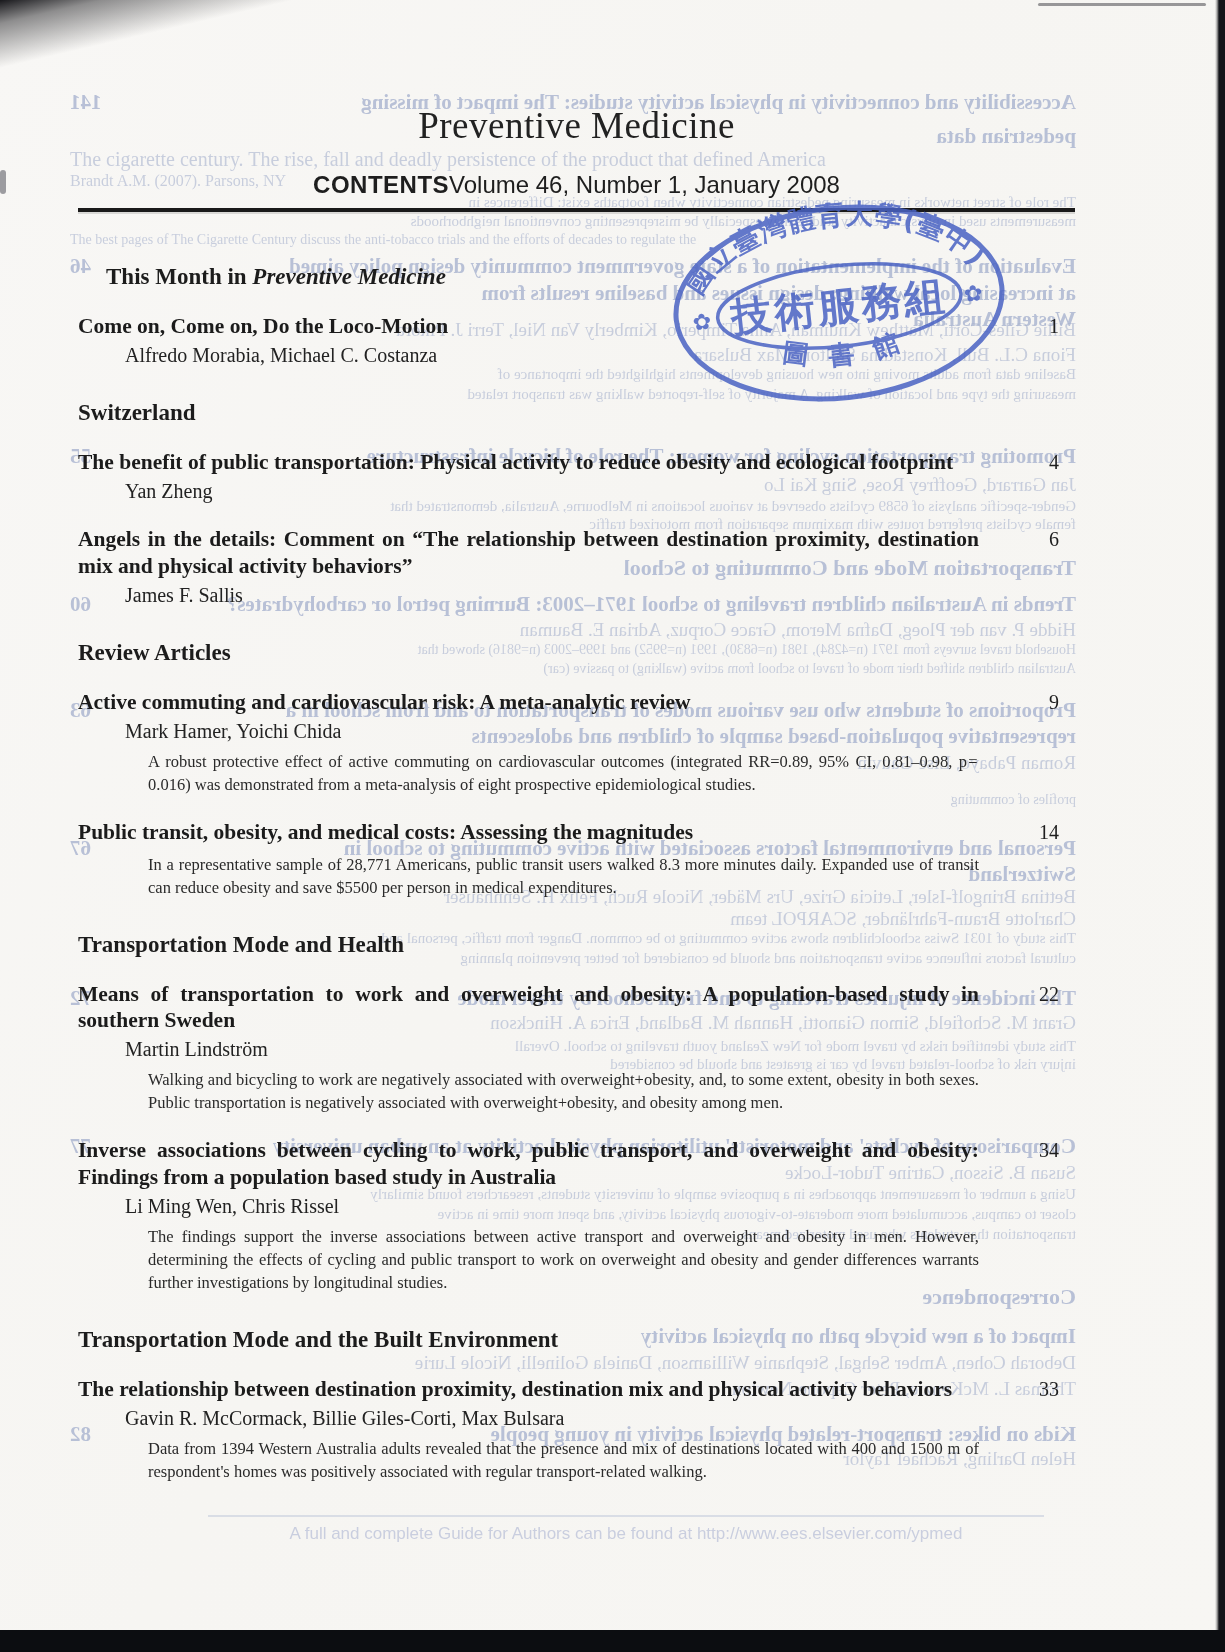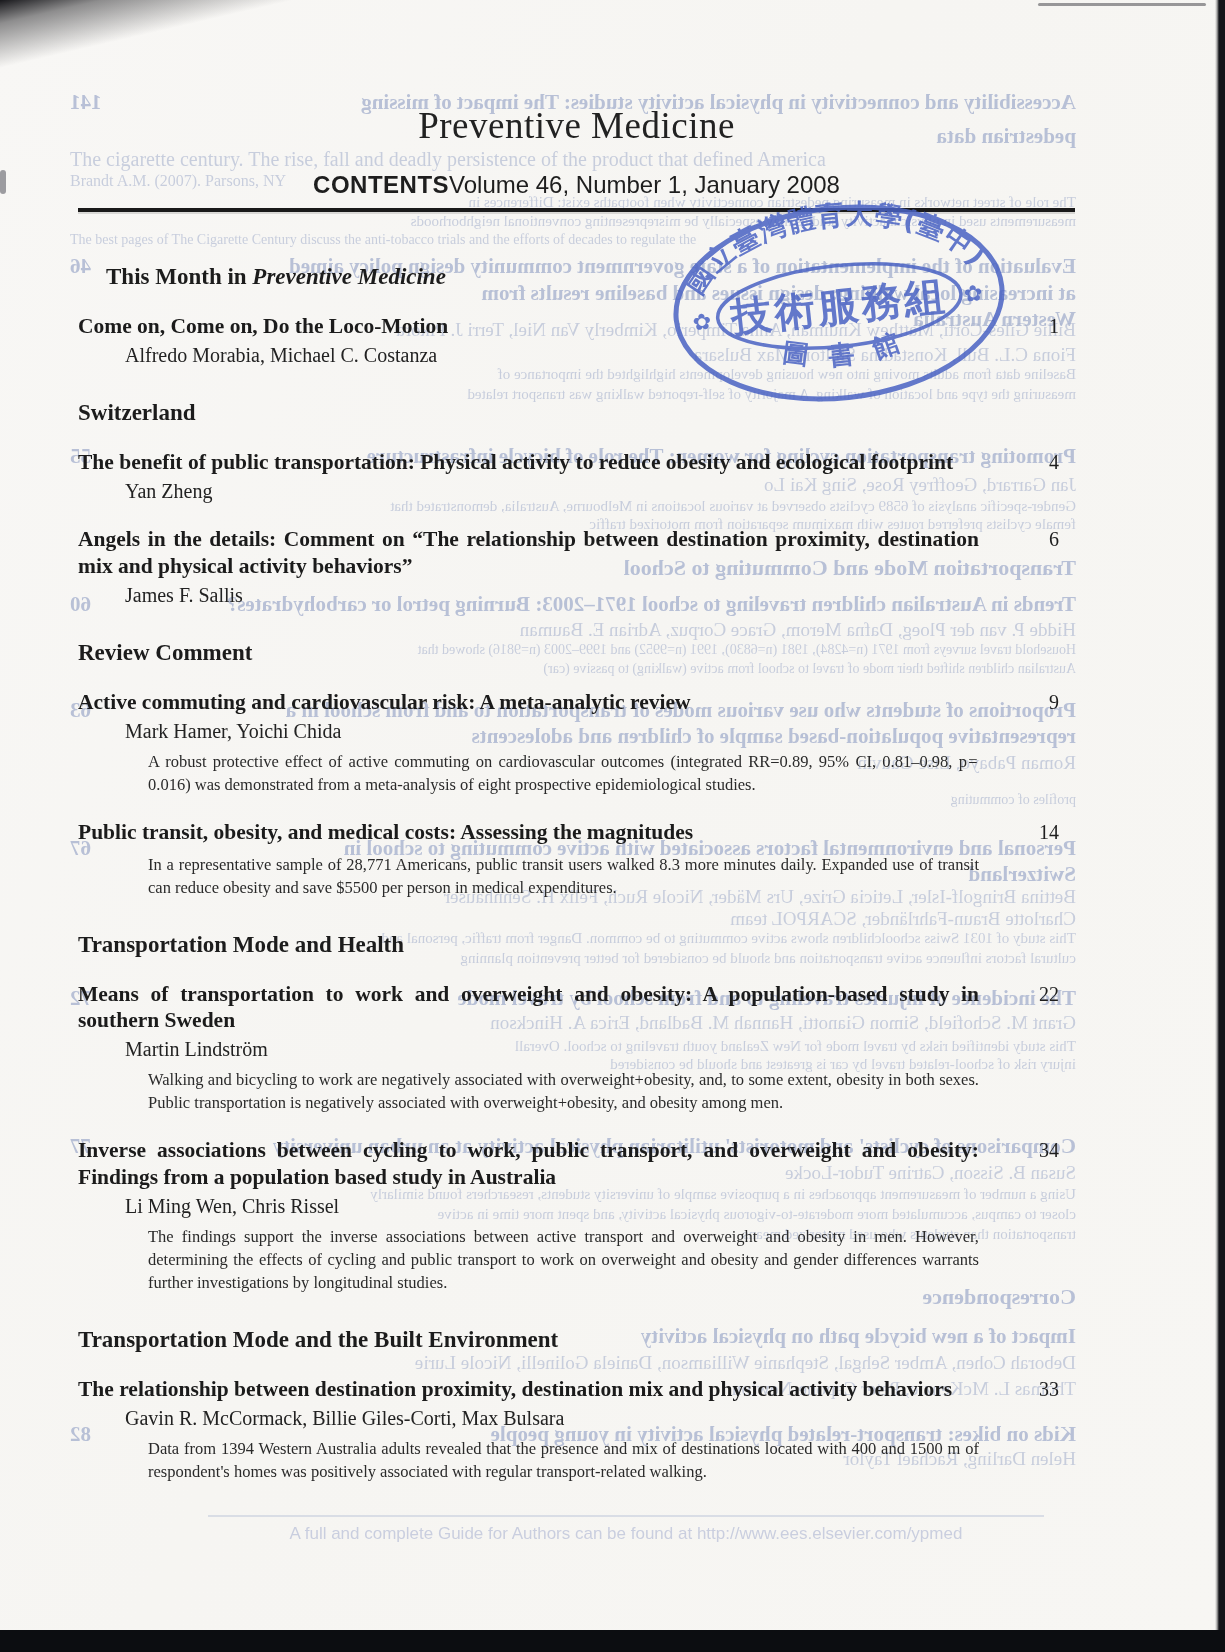--- a/index.html
+++ b/index.html
@@ -242,21 +242,21 @@
           </div>
           <div class="article">
             <div class="a-main">
               <div class="a-title">Angels in the details: Comment on “The relationship between destination proximity, destination mix and physical activity behaviors”</div>
               <div class="a-authors">James F. Sallis</div>
             </div>
             <div class="a-page">6</div>
           </div>
         </div>
         <div class="section">
-          <div class="section-heading"><span>Review Comment</span></div>
+          <div class="section-heading"><span>Review Articles</span></div>
           <div class="article">
             <div class="a-main">
               <div class="a-title">Active commuting and cardiovascular risk: A meta-analytic review</div>
               <div class="a-authors">Mark Hamer, Yoichi Chida</div>
               <div class="a-summary">A robust protective effect of active commuting on cardiovascular outcomes (integrated RR=0.89, 95% CI, 0.81–0.98, p = 0.016) was demonstrated from a meta-analysis of eight prospective epidemiological studies.</div>
             </div>
             <div class="a-page">9</div>
           </div>
           <div class="article">
             <div class="a-main">

